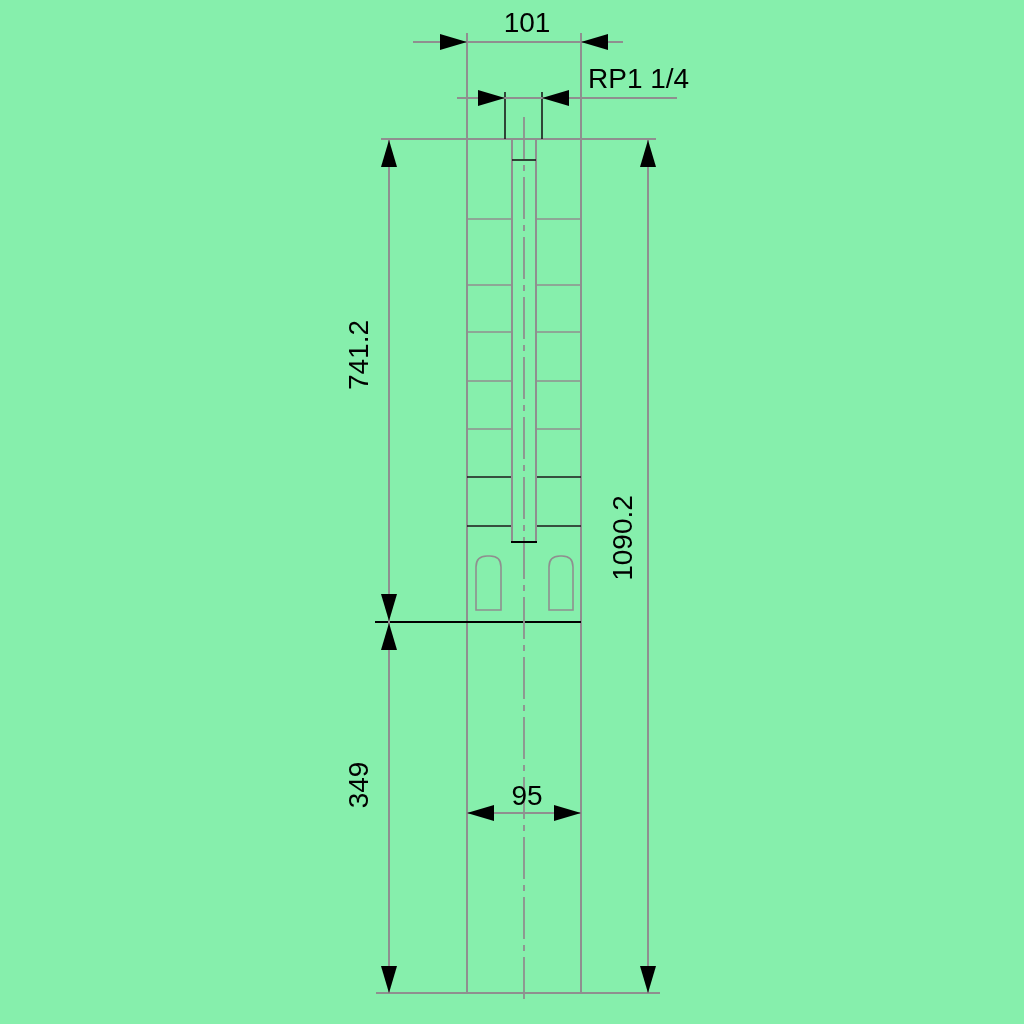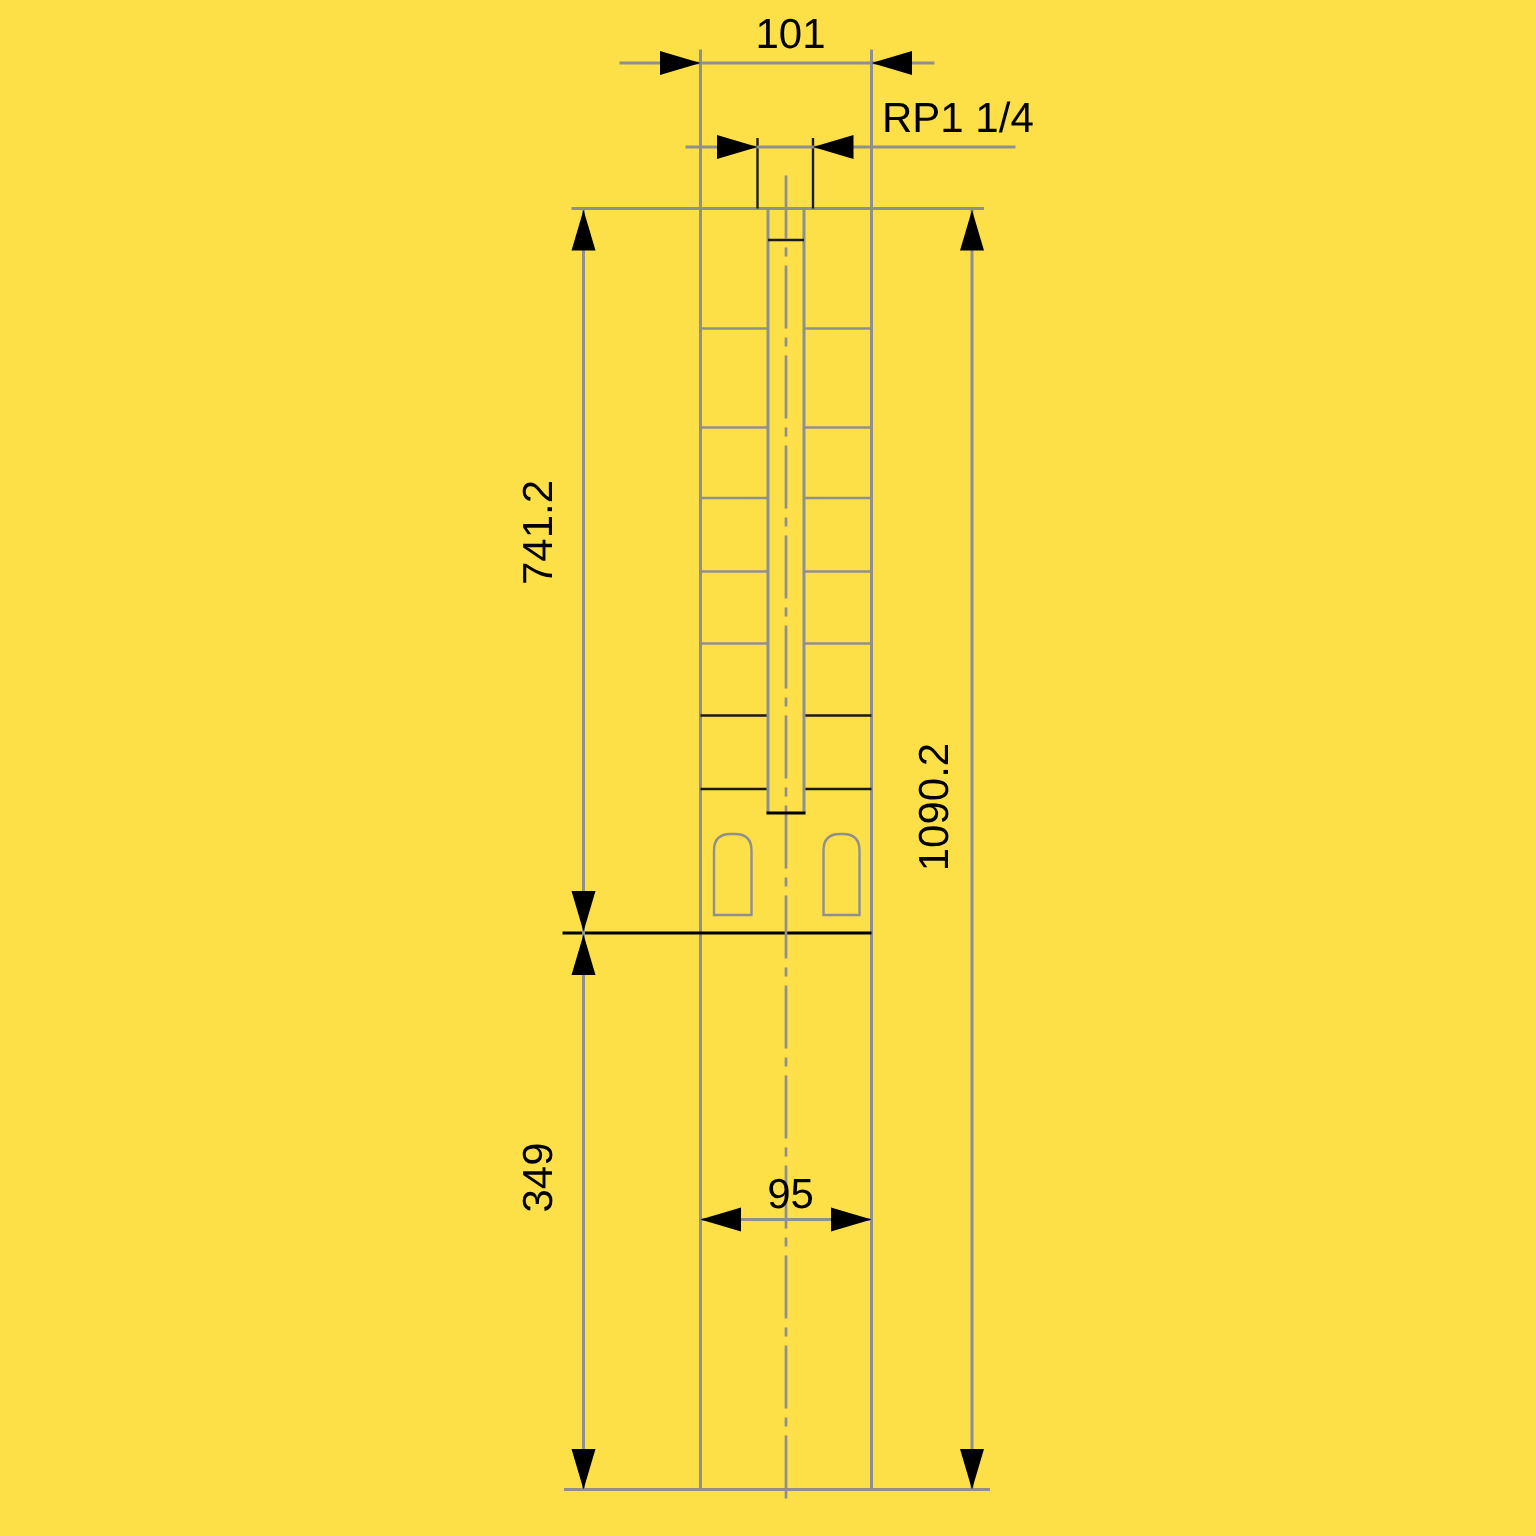--- a/index.html
+++ b/index.html
@@ -4,21 +4,21 @@
 <style>
   html, body {
     margin: 0;
     padding: 0;
     background: #ffffff;
   }
   .stage {
     position: relative;
     width: 1024px;
     height: 1024px;
-    background: #fde047;
+    background: #86efac;
     overflow: hidden;
     text-align: center;
   }
   svg.drawing {
     display: block;
     width: 1024px;
     height: 1024px;
   }
   svg.drawing text {
     font-family: "Liberation Sans", "DejaVu Sans", sans-serif;

